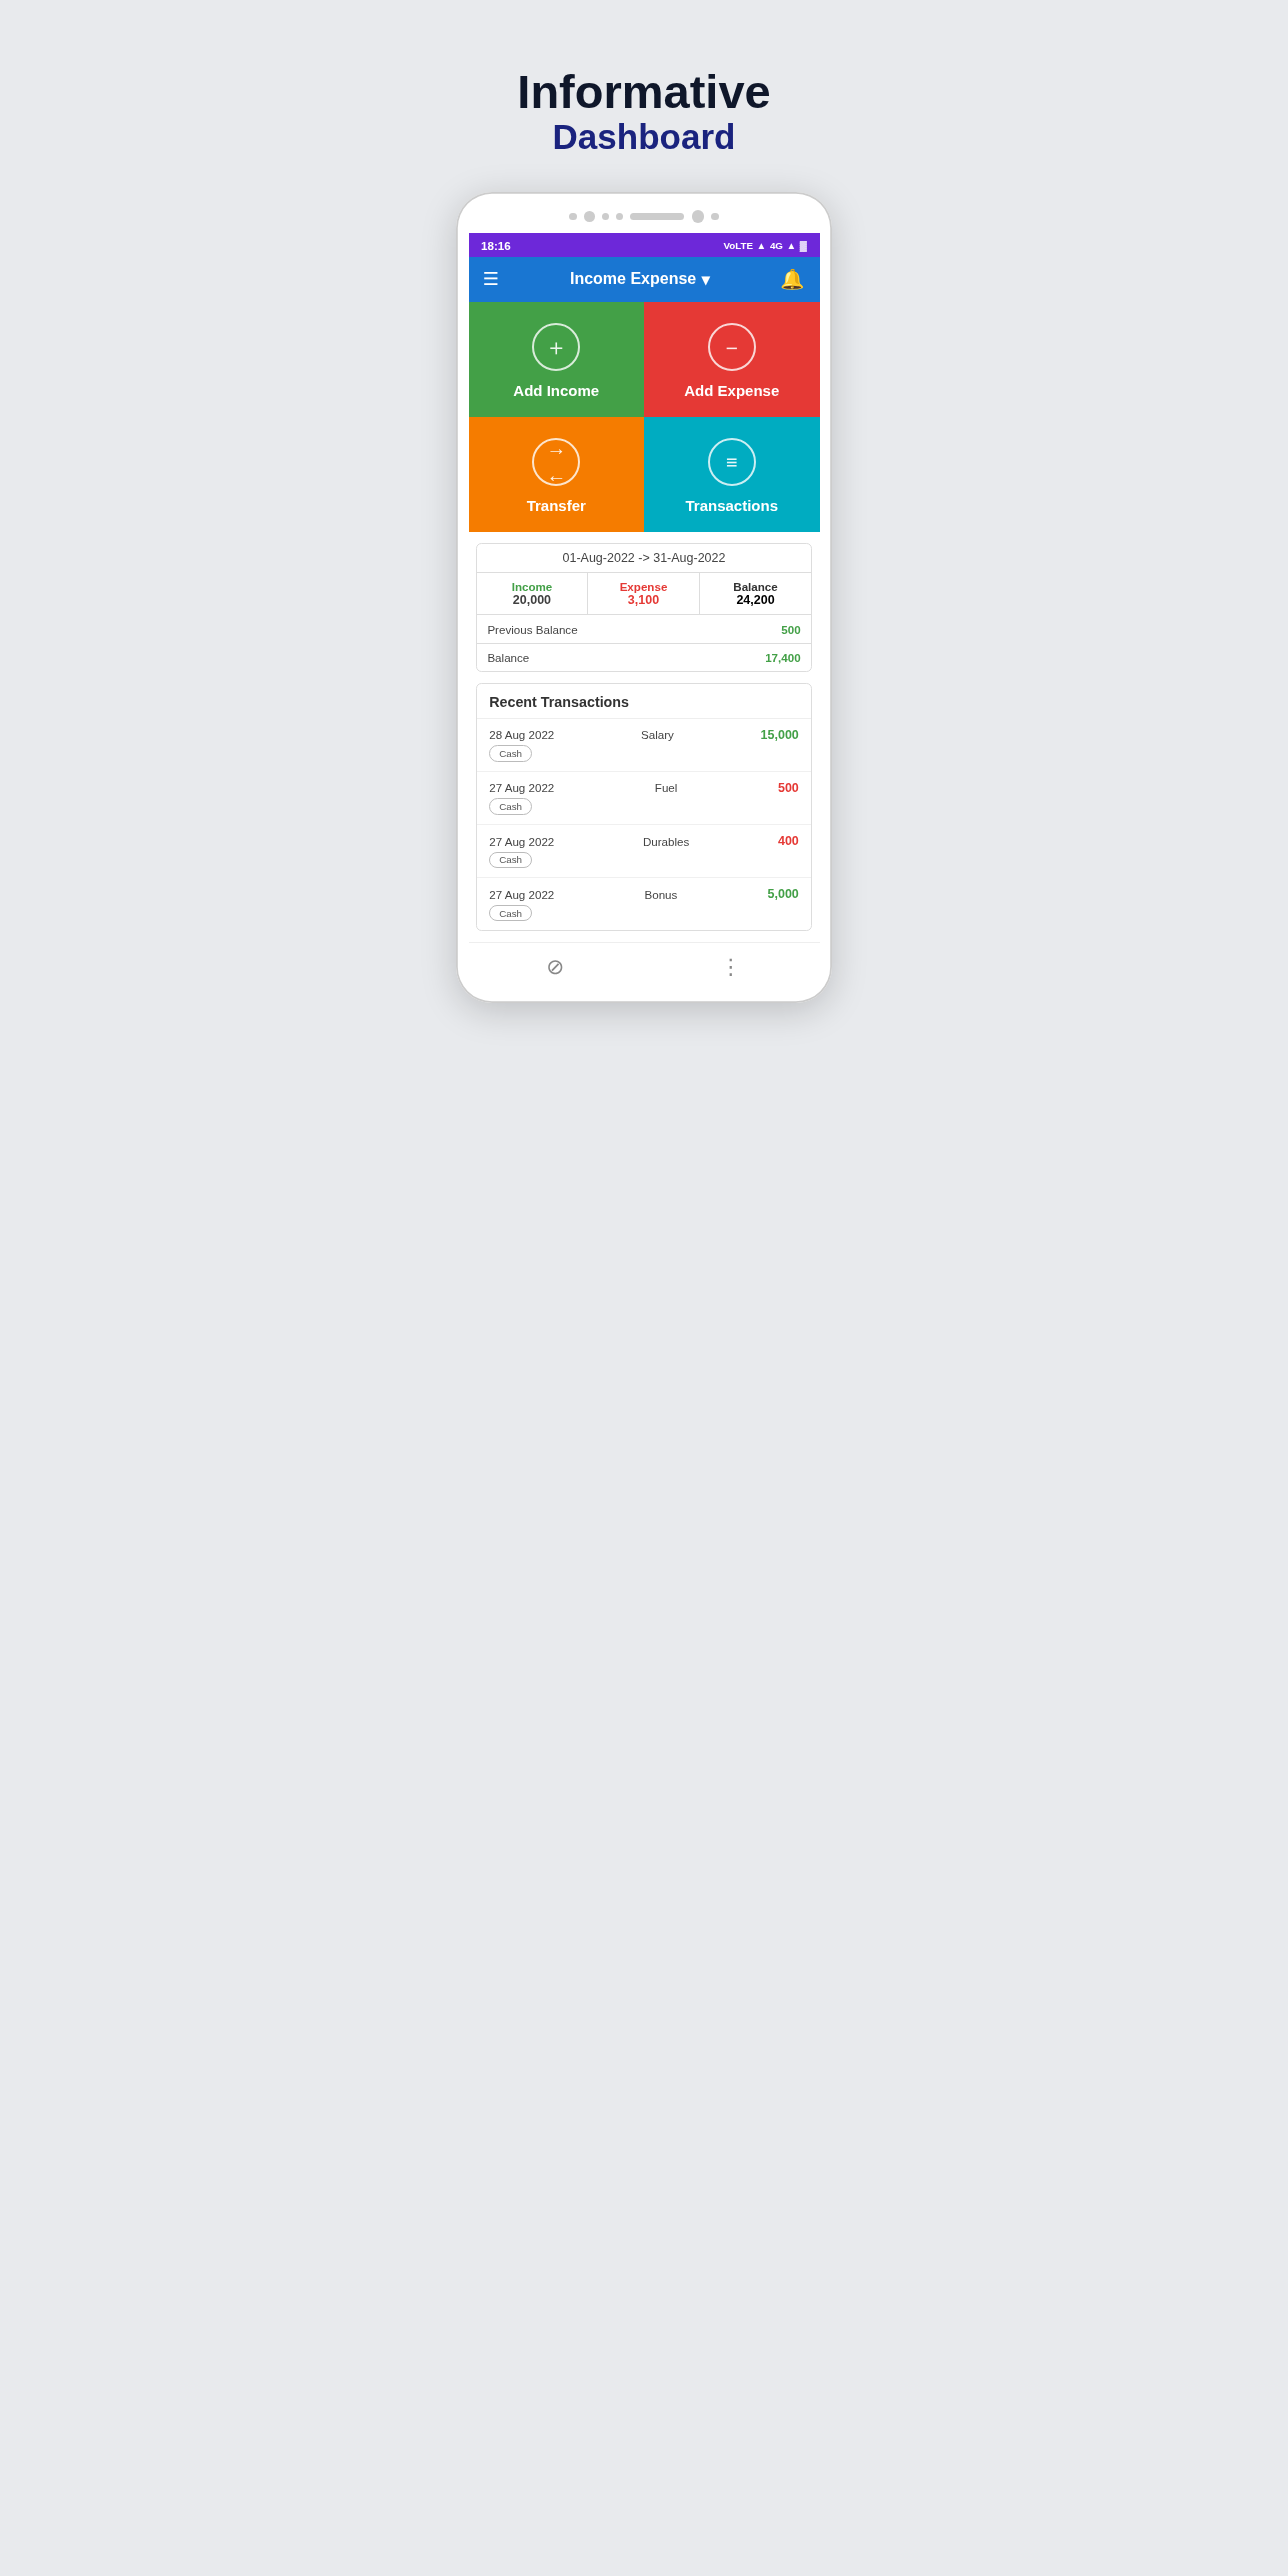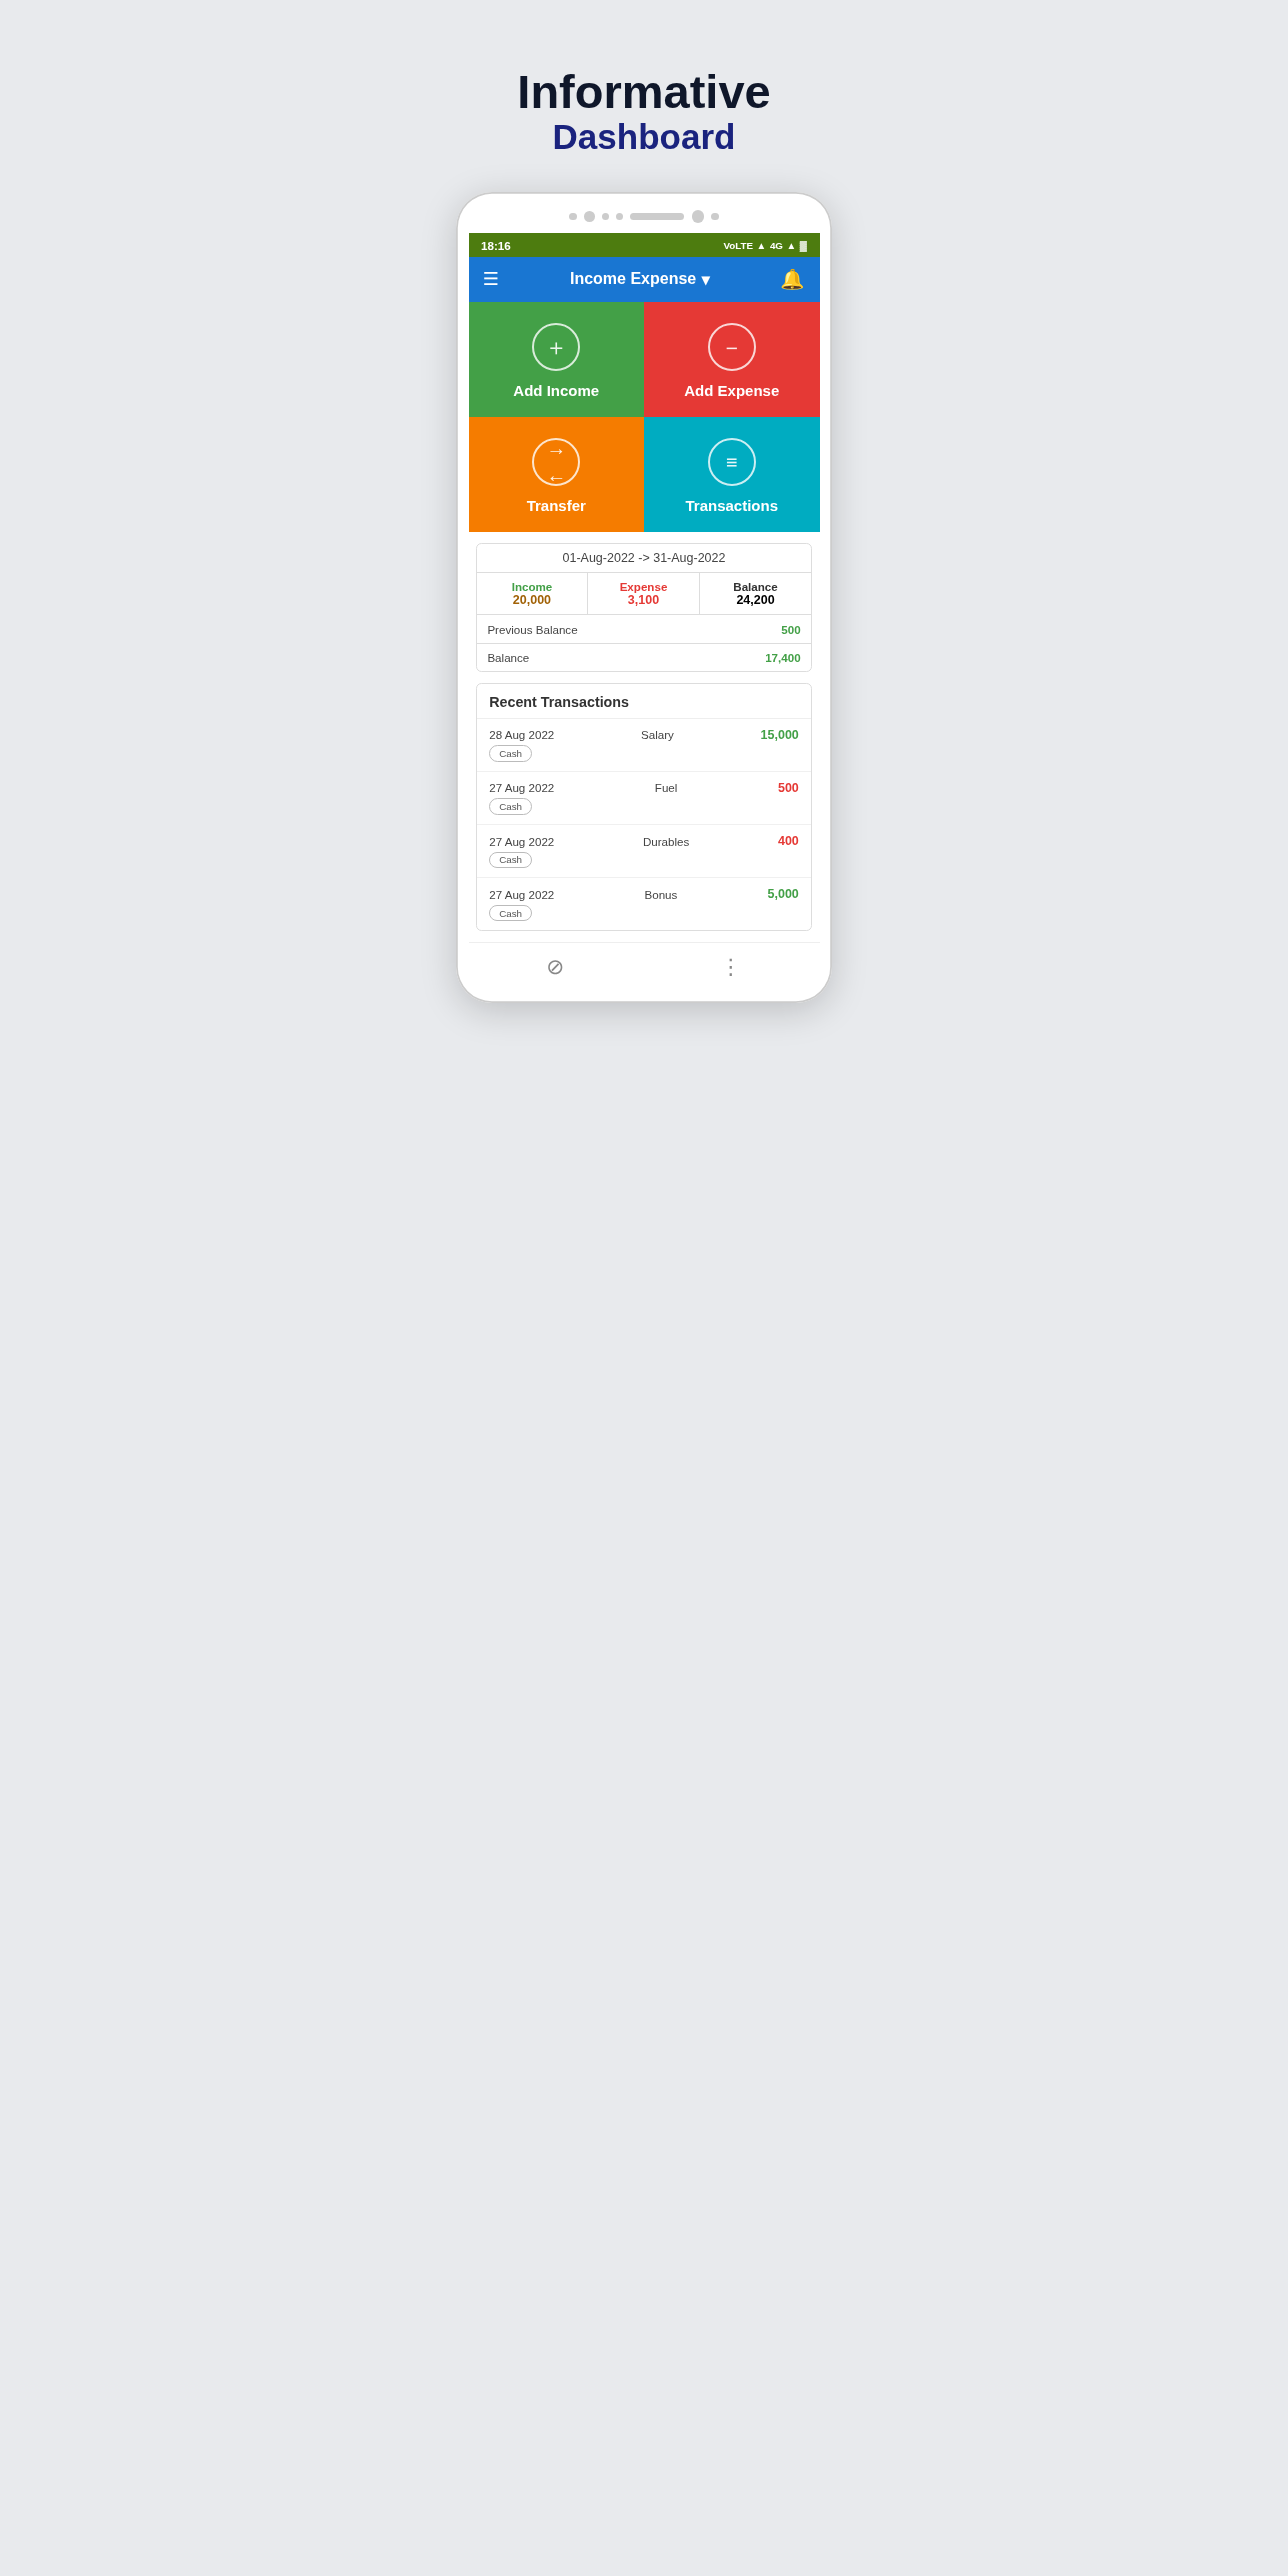--- a/index.html
+++ b/index.html
@@ -67,21 +67,21 @@
       background: #ccc;
       border-radius: 3.6px;
     }
     .phone-camera {
       width: 12.5px; height: 12.5px;
       background: #ccc;
       border-radius: 50%;
     }
     
     .status-bar {
-      background: #4d7c0f;
+      background: #6d28d9;
       color: white;
       display: flex;
       justify-content: space-between;
       align-items: center;
       padding: 5.4px 12.5px;
       font-size: 11.6px;
       font-weight: 600;
     }
     .status-icons {
       display: flex;
@@ -179,21 +179,21 @@
       font-size: 11.6px;
       font-weight: 600;
     }
     .summary-col-label.income { color: #43a047; }
     .summary-col-label.expense { color: #e53935; }
     .summary-col-label.balance { color: #333; }
     .summary-col-value {
       font-size: 12.5px;
       font-weight: 600;
     }
-    .summary-col-value.income { color: #a16207; }
+    .summary-col-value.income { color: #404040; }
     .summary-col-value.expense { color: #e53935; }
     .summary-row-extra {
       display: grid;
       grid-template-columns: 1fr auto;
       border-bottom: 0.9px solid #ddd;
       padding: 7.2px 10.7px;
     }
     .summary-row-extra:last-child { border-bottom: none; }
     .summary-extra-label {
       font-size: 11.6px;

